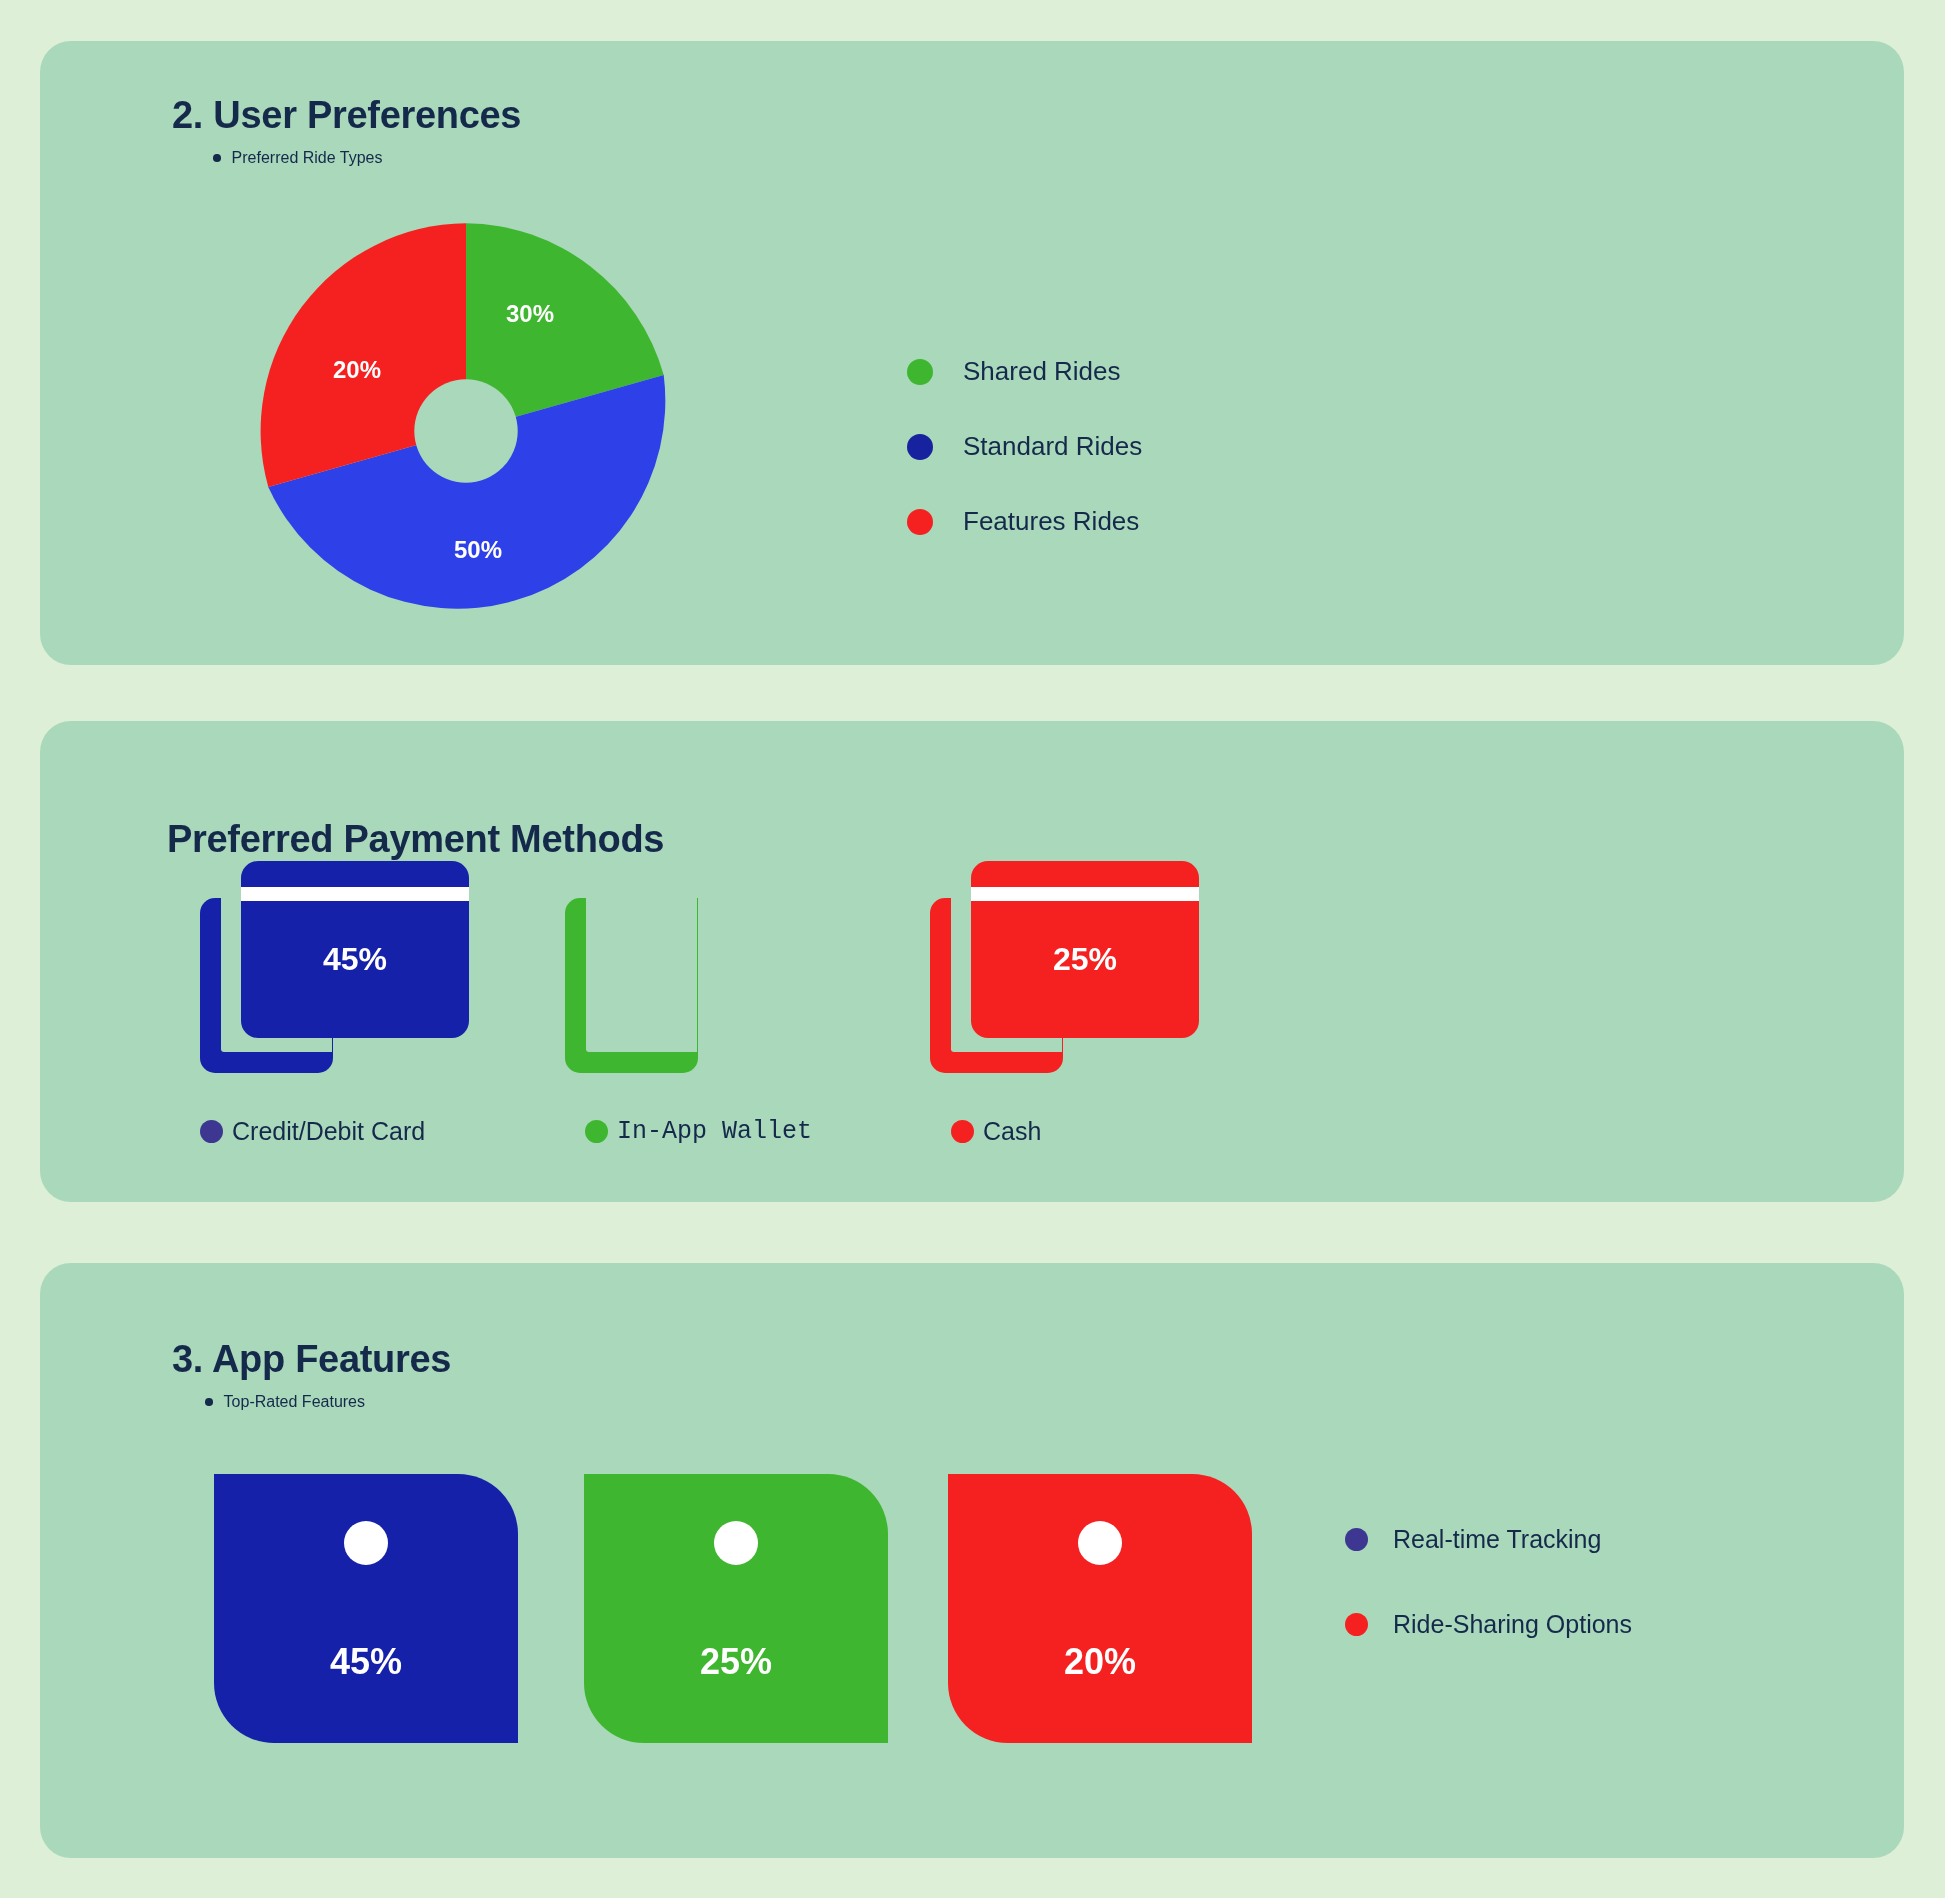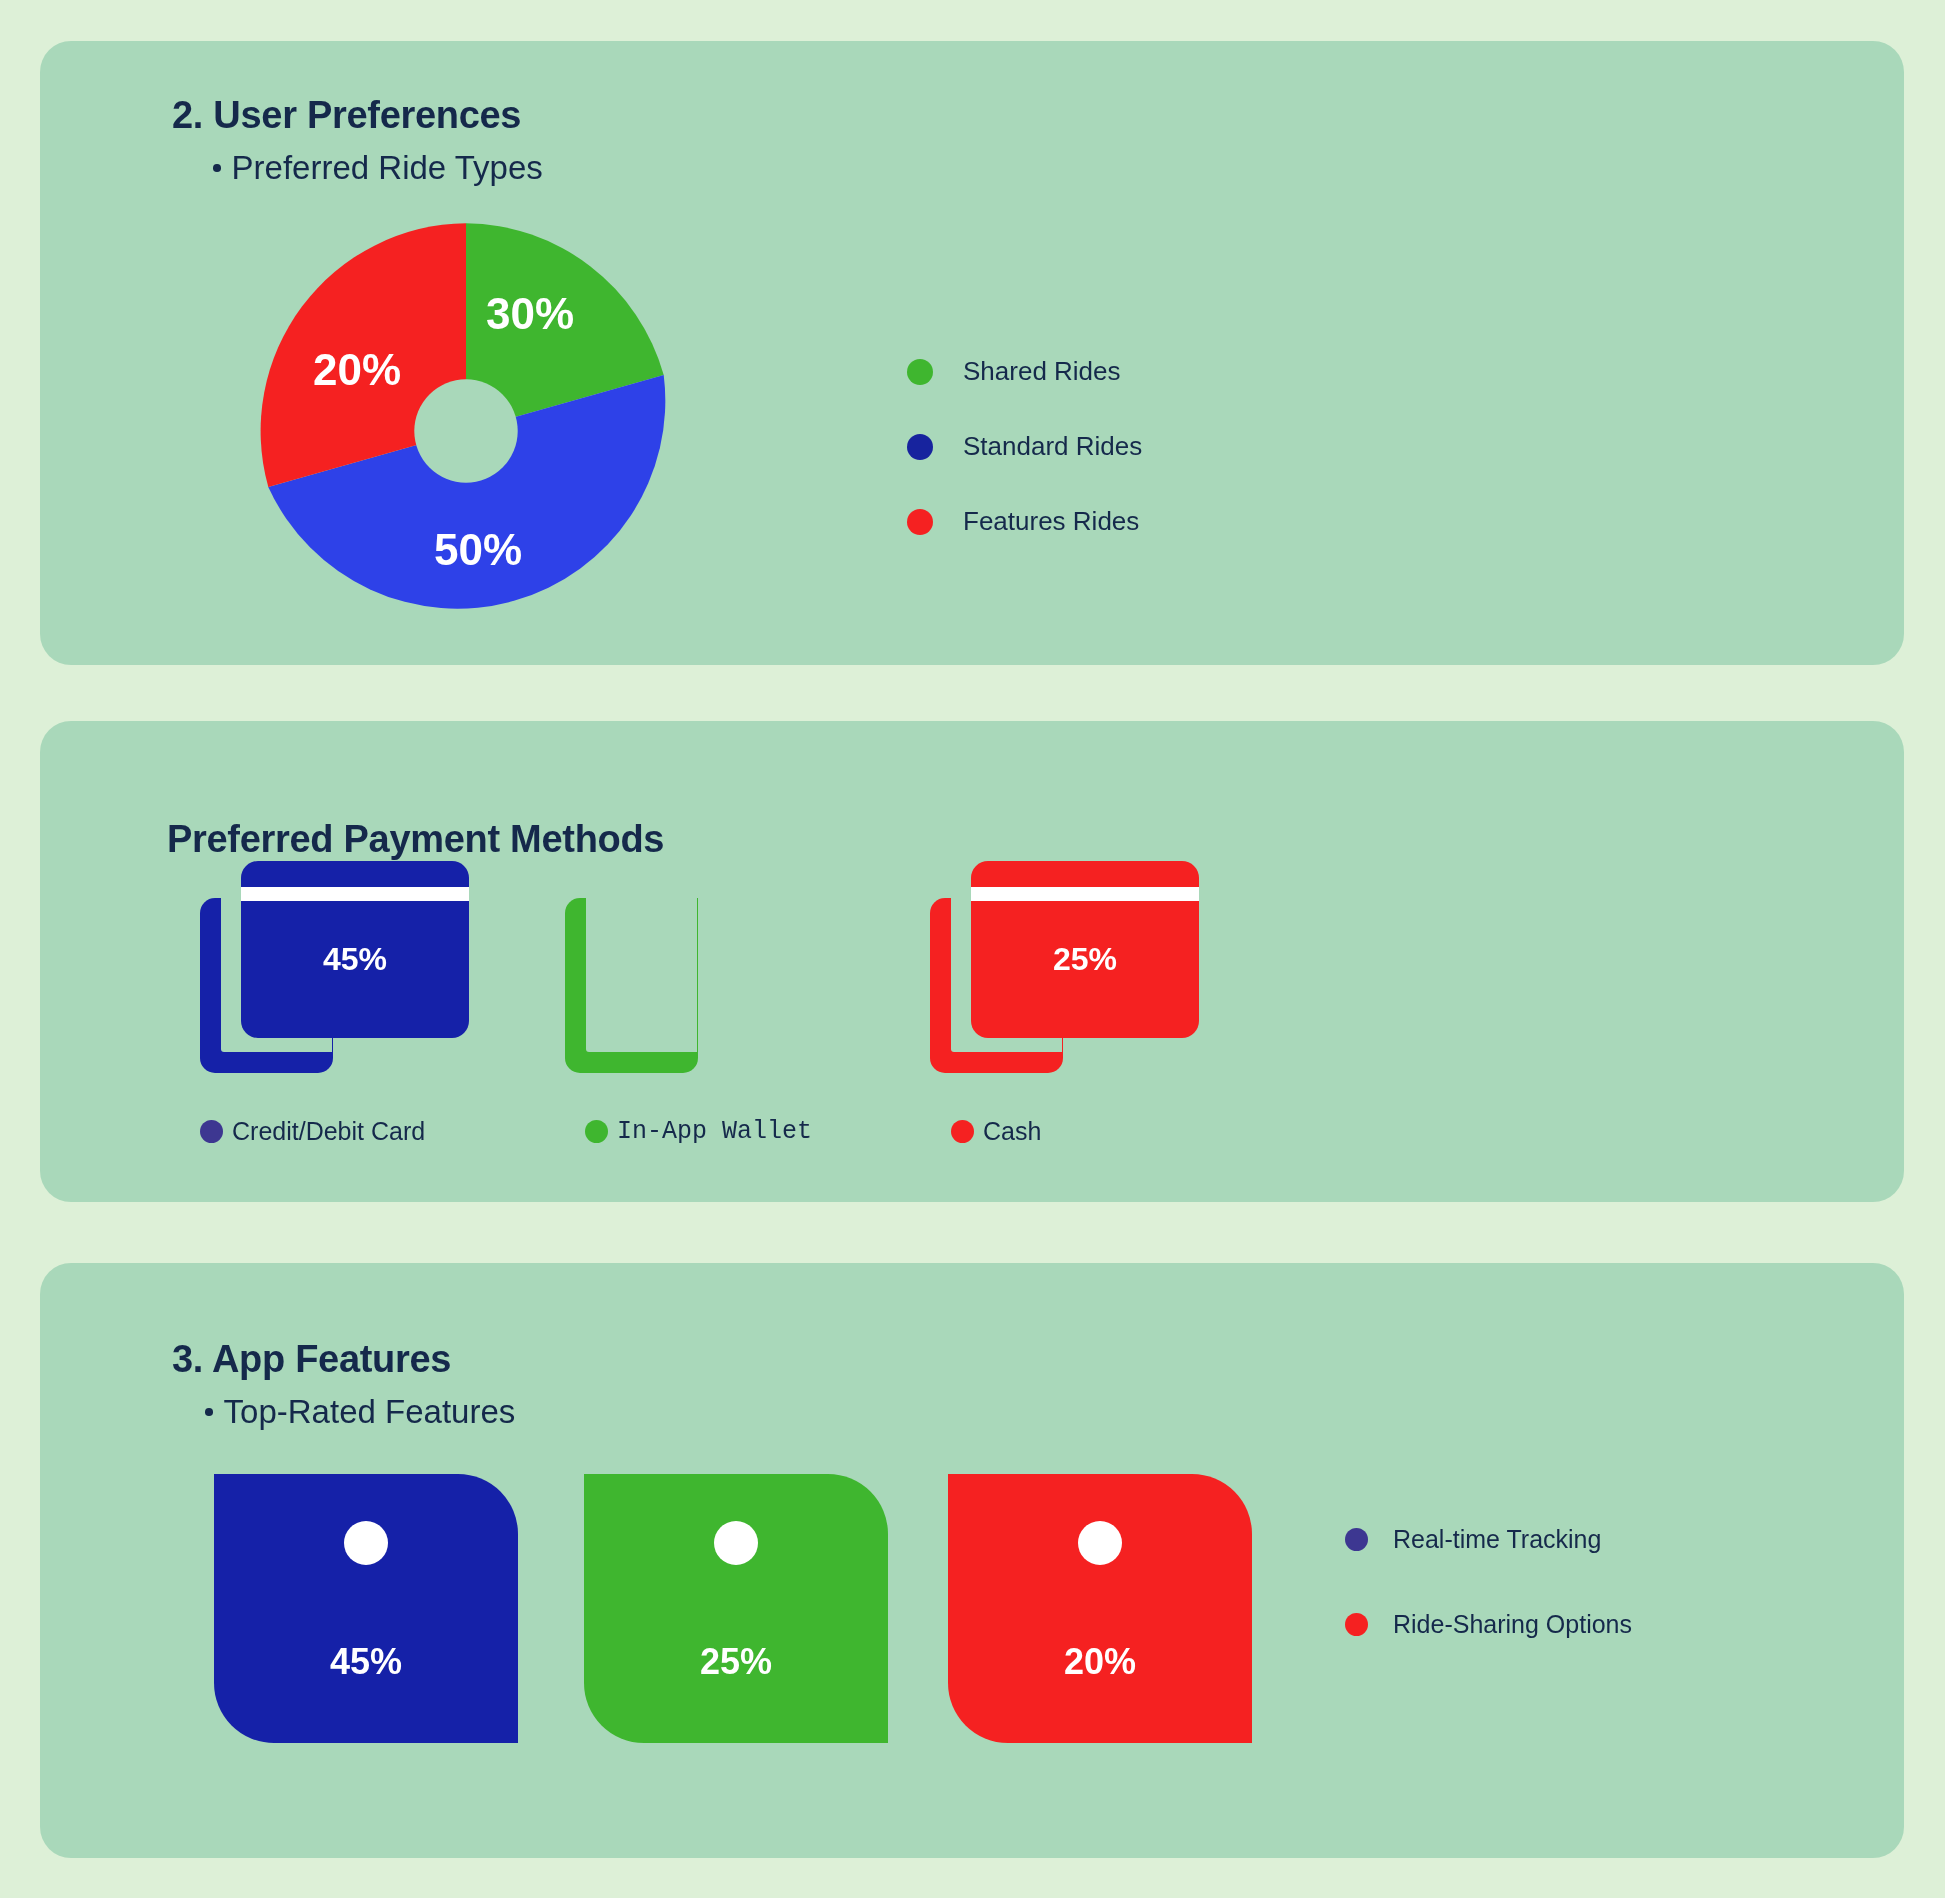--- a/index.html
+++ b/index.html
@@ -22,32 +22,32 @@
     position:absolute;
     font-weight:bold;
     color:#15294B;
     font-size:38px;
     letter-spacing:-0.3px;
     white-space:nowrap;
   }
   .bullet-row{
     position:absolute;
     display:flex;align-items:center;gap:11px;
-    color:#15294B;font-size:33px;white-space:nowrap;
+    color:#15294B;font-size:16px;white-space:nowrap;
   }
   .bullet-dot{
     width:7.6px;height:7.6px;border-radius:50%;
     background:#15294B;flex:none;
   }
 
   
   #donut-wrap{position:absolute;left:248px;top:213px;width:436px;height:436px;}
   #donut-wrap svg{display:block;}
   .slice-label{
-    position:absolute;color:#fff;font-size:44px;font-weight:bold;
+    position:absolute;color:#fff;font-size:24px;font-weight:bold;
     white-space:nowrap;transform:translate(-50%,-50%);
   }
 
   
   .legend{position:absolute;}
   .legend-item{display:flex;align-items:center;white-space:nowrap;}
   .legend-dot{border-radius:50%;flex:none;}
   .legend-label{color:#15294B;}
 
   #legend-rides{left:907px;top:334px;}

